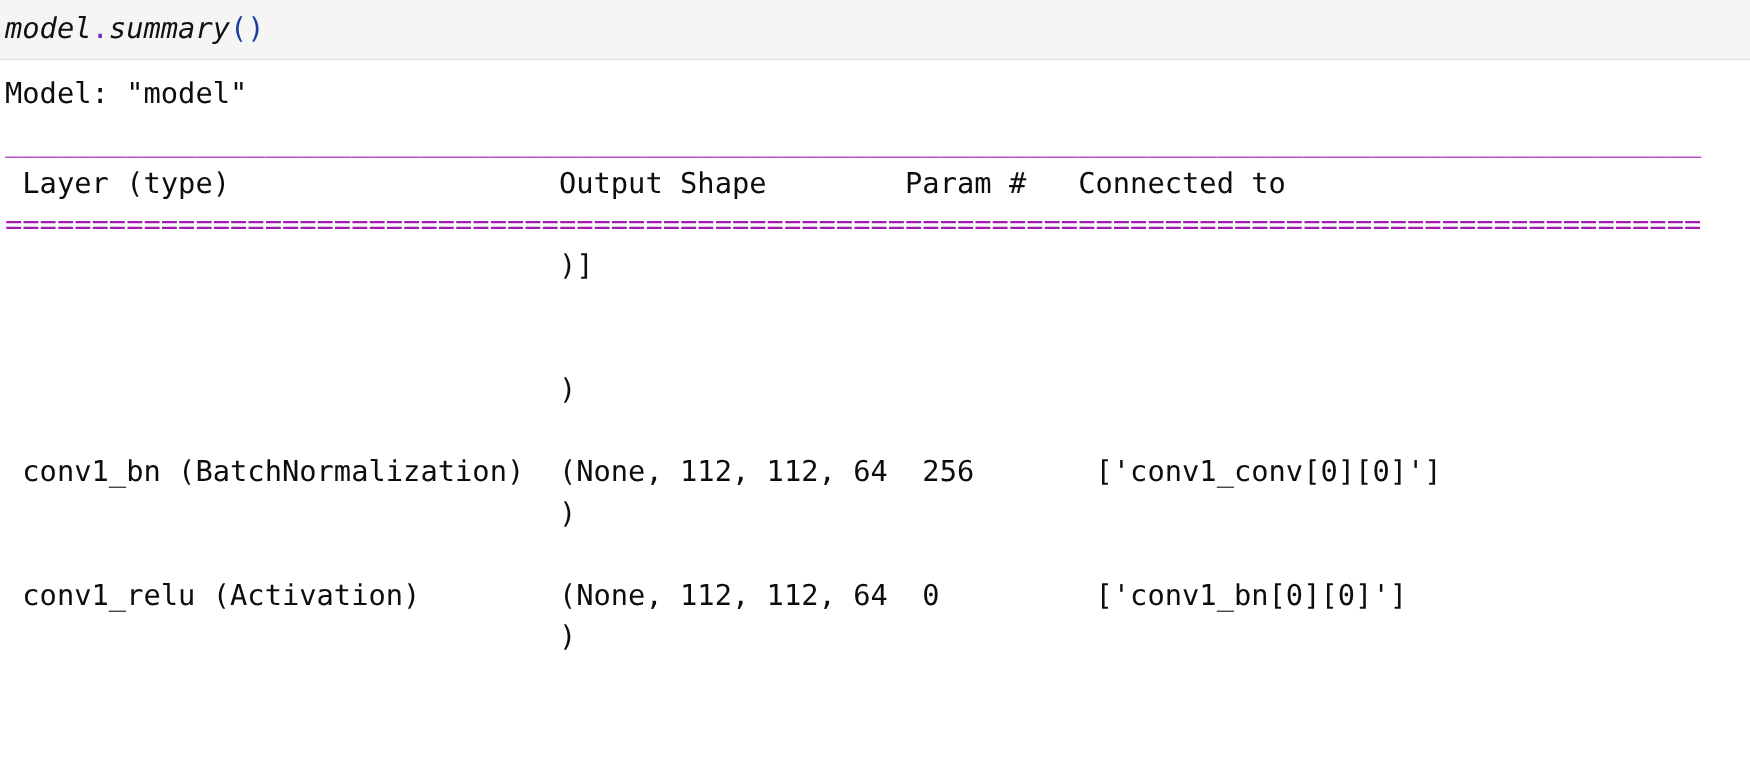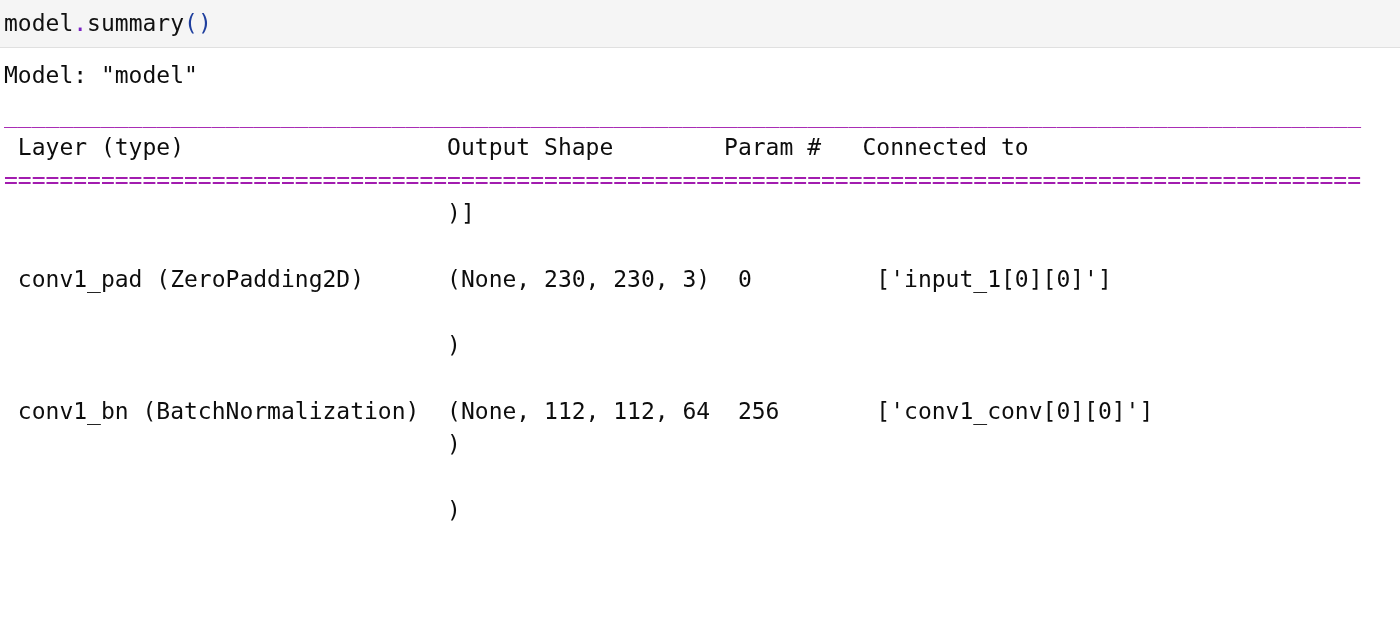--- a/index.html
+++ b/index.html
@@ -24,21 +24,21 @@
     align-items: center;
     padding-left: 4px;
   }
   #code-line {
     font-family: "DejaVu Sans Mono", monospace;
     font-size: 23px;
     line-height: 33px;
     letter-spacing: 0;
     white-space: pre;
   }
-  .tok-name   { color: #111111; }
+  .tok-name   { color: #111111; font-style: italic; }
   .tok-op     { color: #7a21c4; }
   .tok-paren  { color: #1f3f9e; }
 
   
   #output-area {
     background: #ffffff;
     padding: 0;
   }
   .out-line {
     font-family: "DejaVu Sans Mono", monospace;
@@ -78,25 +78,25 @@
 
   <div class="rule-line" id="sep-top">__________________________________________________________________________________________________</div>
 
   <div class="out-line"> Layer (type)                   Output Shape        Param #   Connected to                 </div>
 
   <div class="rule-line">==================================================================================================</div>
 
   <div class="out-line">                                )]                                                         </div>
   <div class="out-line blank">&nbsp;</div>
 
-  <div class="out-line"> conv1_pad (ZeroPadding2D)      (None, 230, 230, 3)  0         ['input_1[0][0]']            </div>
   <div class="out-line blank">&nbsp;</div>
 
   <div class="out-line">                                )                                                          </div>
   <div class="out-line blank">&nbsp;</div>
 
   <div class="out-line"> conv1_bn (BatchNormalization)  (None, 112, 112, 64  256       ['conv1_conv[0][0]']         </div>
   <div class="out-line">                                )                                                          </div>
   <div class="out-line blank">&nbsp;</div>
 
+  <div class="out-line"> conv1_relu (Activation)        (None, 112, 112, 64  0         ['conv1_bn[0][0]']           </div>
   <div class="out-line">                                )                                                          </div>
 
 </div>
 
 </body></html>

